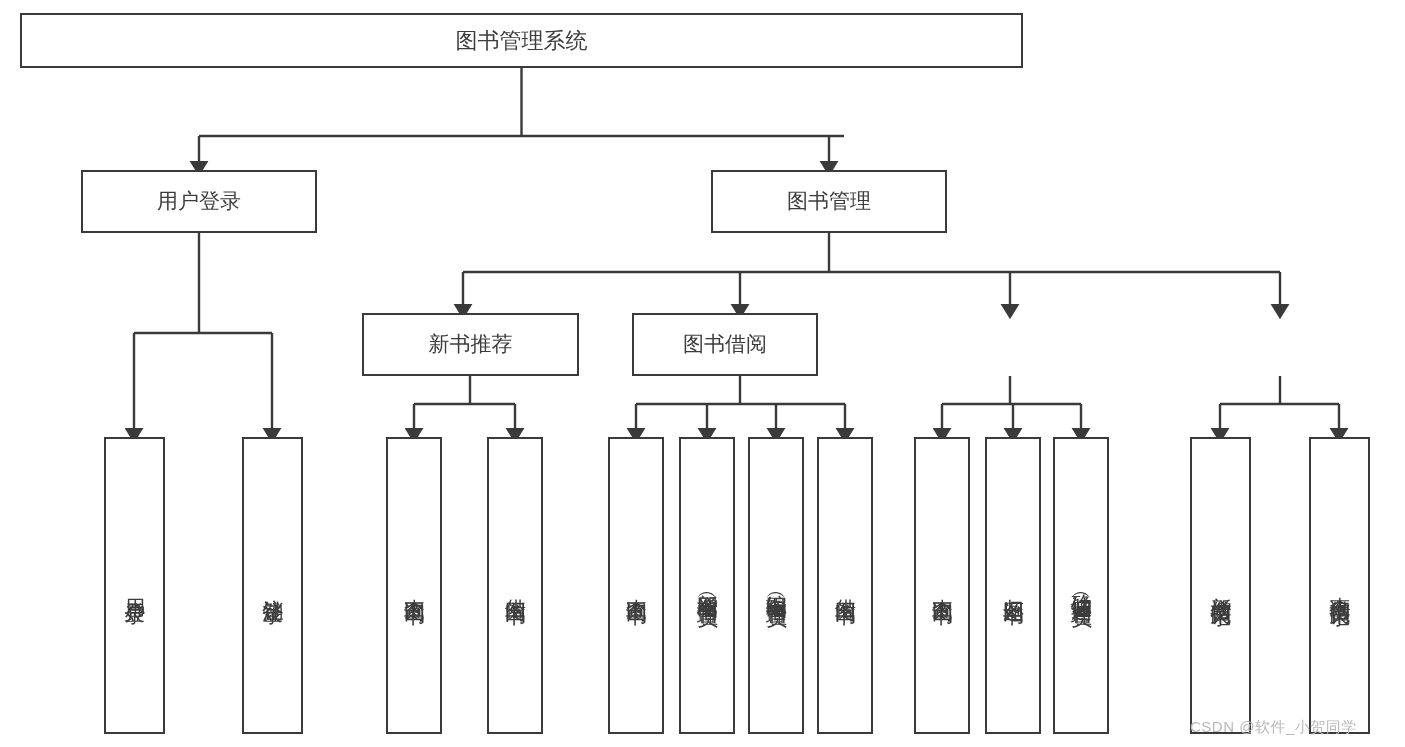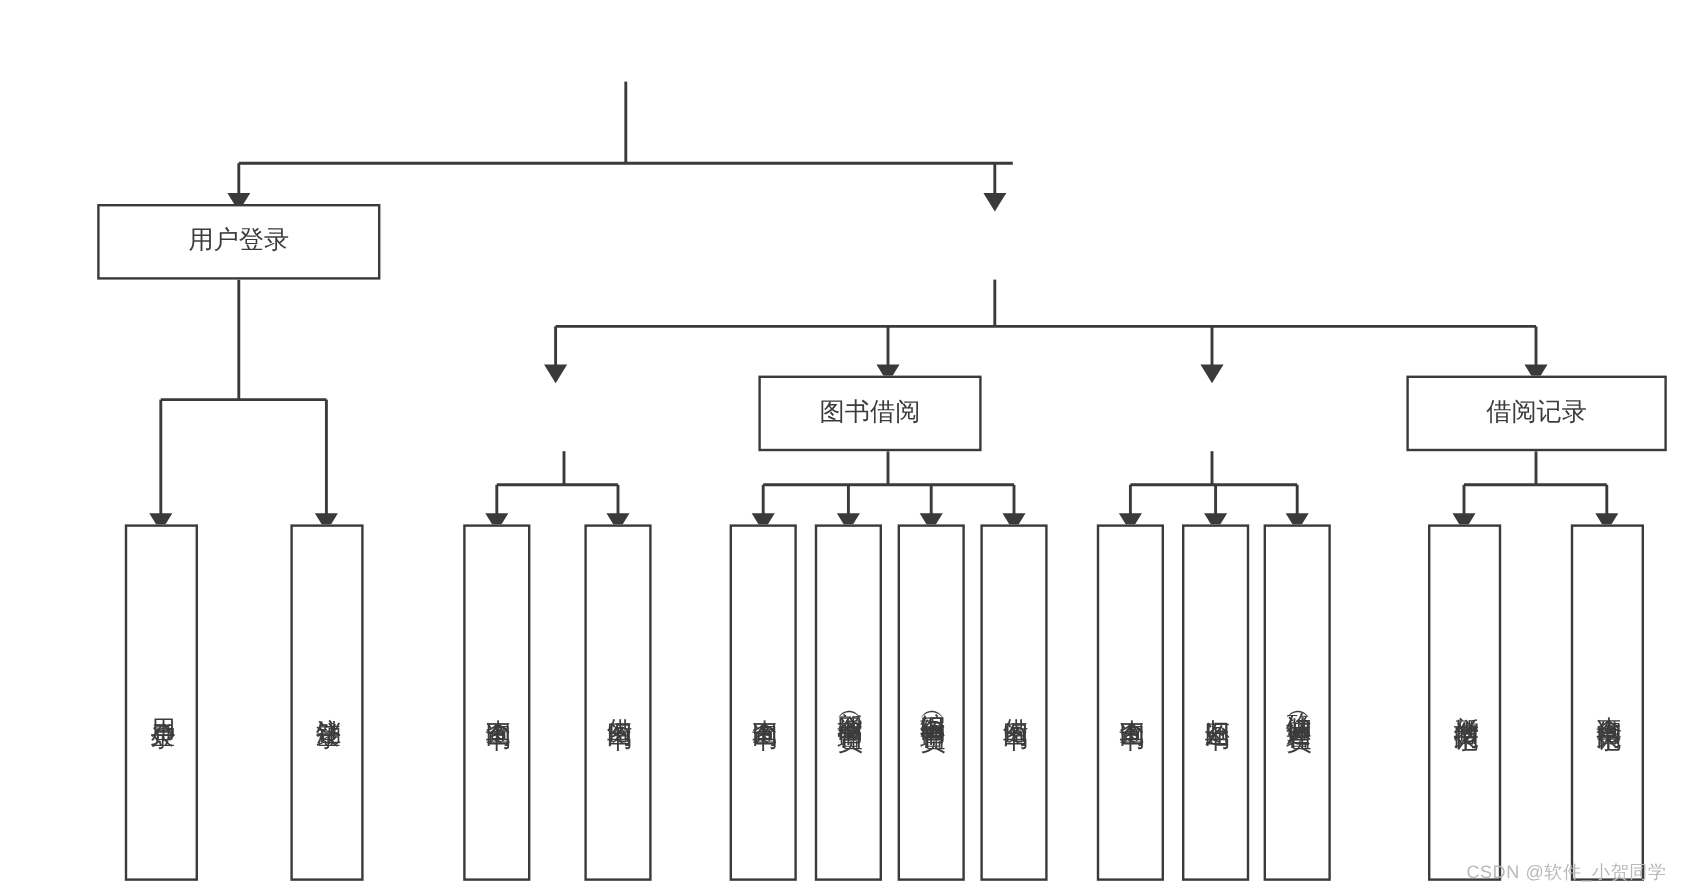--- a/index.html
+++ b/index.html
@@ -6,21 +6,21 @@
   body{font-family:"Liberation Sans","DejaVu Sans",sans-serif;}
   #canvas{position:relative;width:1405px;height:747px;background:#ffffff;overflow:hidden;}
   svg.wires{position:absolute;left:0;top:0;width:1405px;height:747px;pointer-events:none;}
   .node{position:absolute;box-sizing:border-box;background:#ffffff;border:2px solid #3a3a3a;
         display:flex;align-items:center;justify-content:center;text-align:center;color:#3c3c3c;}
   .node .lbl{display:block;line-height:1.18;}
   .node.h .lbl{font-size:21px;}
   .node.v{writing-mode:vertical-rl;text-orientation:upright;}
   .node.v .lbl{font-size:21px;letter-spacing:2px;writing-mode:vertical-rl;text-orientation:upright;}
   .node.root .lbl{font-size:22px;}
-  .watermark{position:absolute;font-size:15px;color:#b9b9b9;letter-spacing:.5px;white-space:nowrap;padding-left:32px;}
+  .watermark{position:absolute;font-size:15px;color:#b9b9b9;letter-spacing:.5px;white-space:nowrap;}
 </style>
 </head>
 <body>
 
 <div id="canvas">
 
   <svg class="wires" viewBox="0 0 1405 747">
     <defs>
       <marker id="ah" markerWidth="11" markerHeight="11" refX="2.2" refY="4" orient="auto" markerUnits="strokeWidth">
         <path d="M0,0 L0,8 L6.5,4 z" fill="#3a3a3a"></path>
@@ -63,30 +63,36 @@
       <path d="M1013,404 L1013,433" marker-end="url(#ah)"></path>
       <path d="M1081,404 L1081,433" marker-end="url(#ah)"></path>
 
       <path d="M1280,376 L1280,404"></path>
       <path d="M1220,404 L1339,404"></path>
       <path d="M1220,404 L1220,433" marker-end="url(#ah)"></path>
       <path d="M1339,404 L1339,433" marker-end="url(#ah)"></path>
     </g>
   </svg>
 
+  <div class="node h root" id="n-root" style="left: 20px; top: 13px; width: 1003px; height: 55px;">
+    <span class="lbl">图书管理系统</span>
+  </div>
 
   <div class="node h" id="n-l1-0" style="left: 81px; top: 170px; width: 236px; height: 63px;">
     <span class="lbl">用户登录</span>
   </div>
+  <div class="node h" id="n-l1-1" style="left: 711px; top: 170px; width: 236px; height: 63px;">
+    <span class="lbl">图书管理</span>
+  </div>
 
+  <div class="node h" id="n-l2-0" style="left: 362px; top: 313px; width: 217px; height: 63px;">
+    <span class="lbl">新书推荐</span>
+  </div>
   <div class="node h" id="n-l2-1" style="left: 632px; top: 313px; width: 186px; height: 63px;">
     <span class="lbl">图书借阅</span>
-  </div>
-  <div class="node h" id="n-l2-3" style="left: 1172px; top: 313px; width: 217px; height: 63px;">
-    <span class="lbl">借阅记录</span>
   </div>
 
   <div class="node v" id="n-lf-0" style="left: 104px; top: 437px; width: 61px; height: 297px;">
     <span class="lbl">用户登录</span>
   </div>
   <div class="node v" id="n-lf-1" style="left: 242px; top: 437px; width: 61px; height: 297px;">
     <span class="lbl">注销登录</span>
   </div>
   <div class="node v" id="n-lf-2" style="left: 386px; top: 437px; width: 56px; height: 297px;">
     <span class="lbl">查询图书</span>

